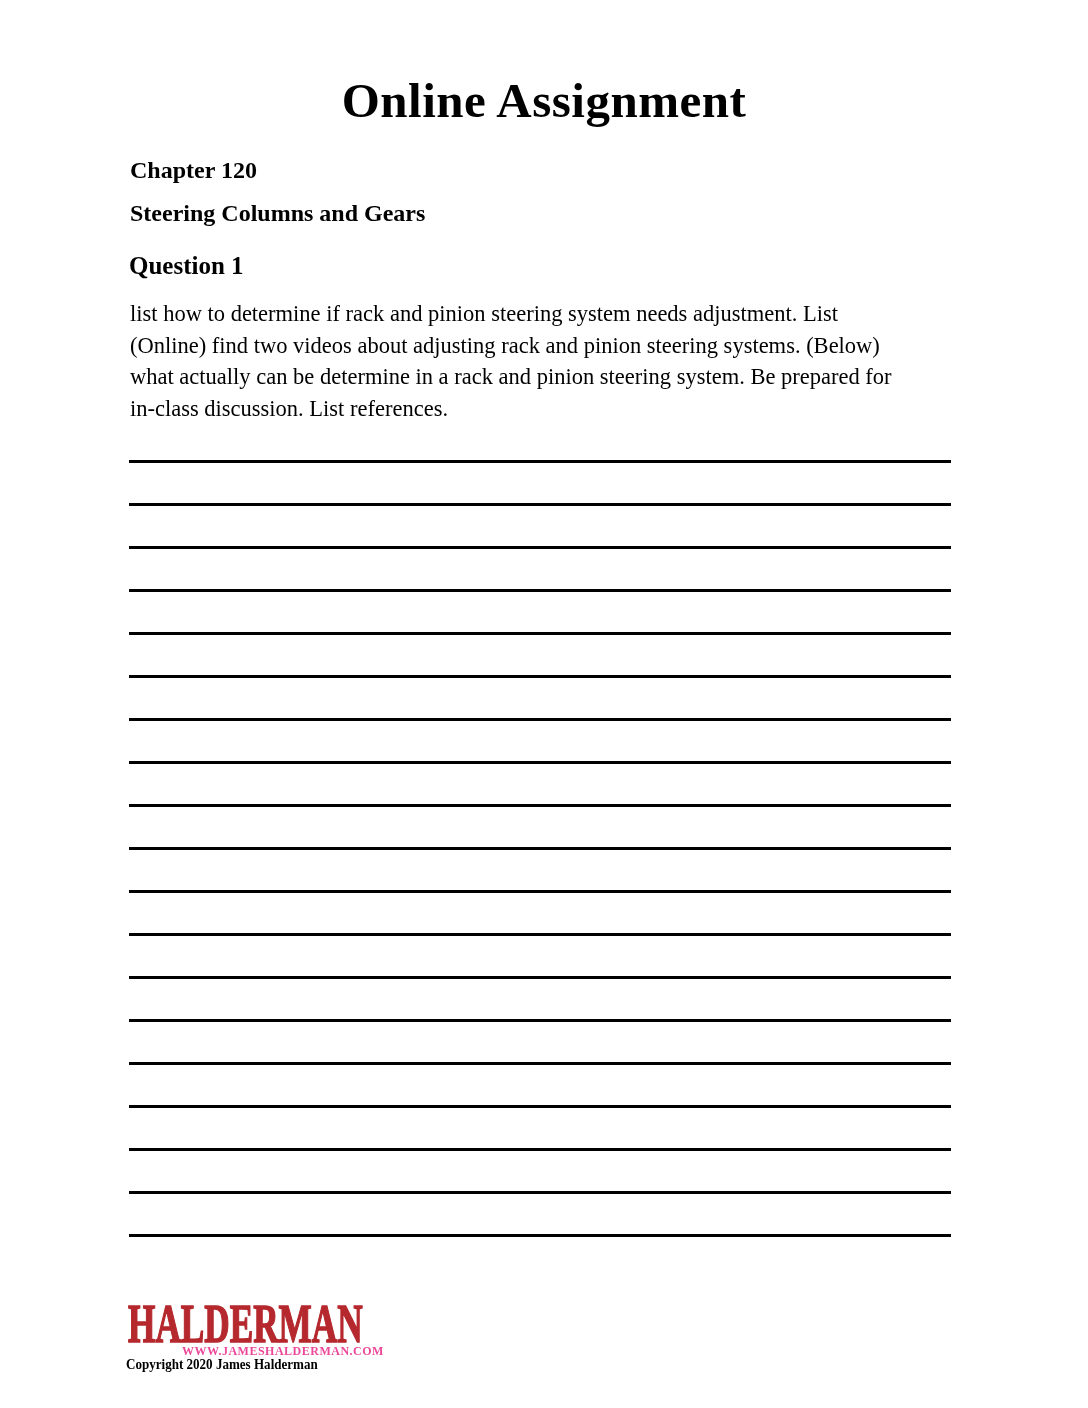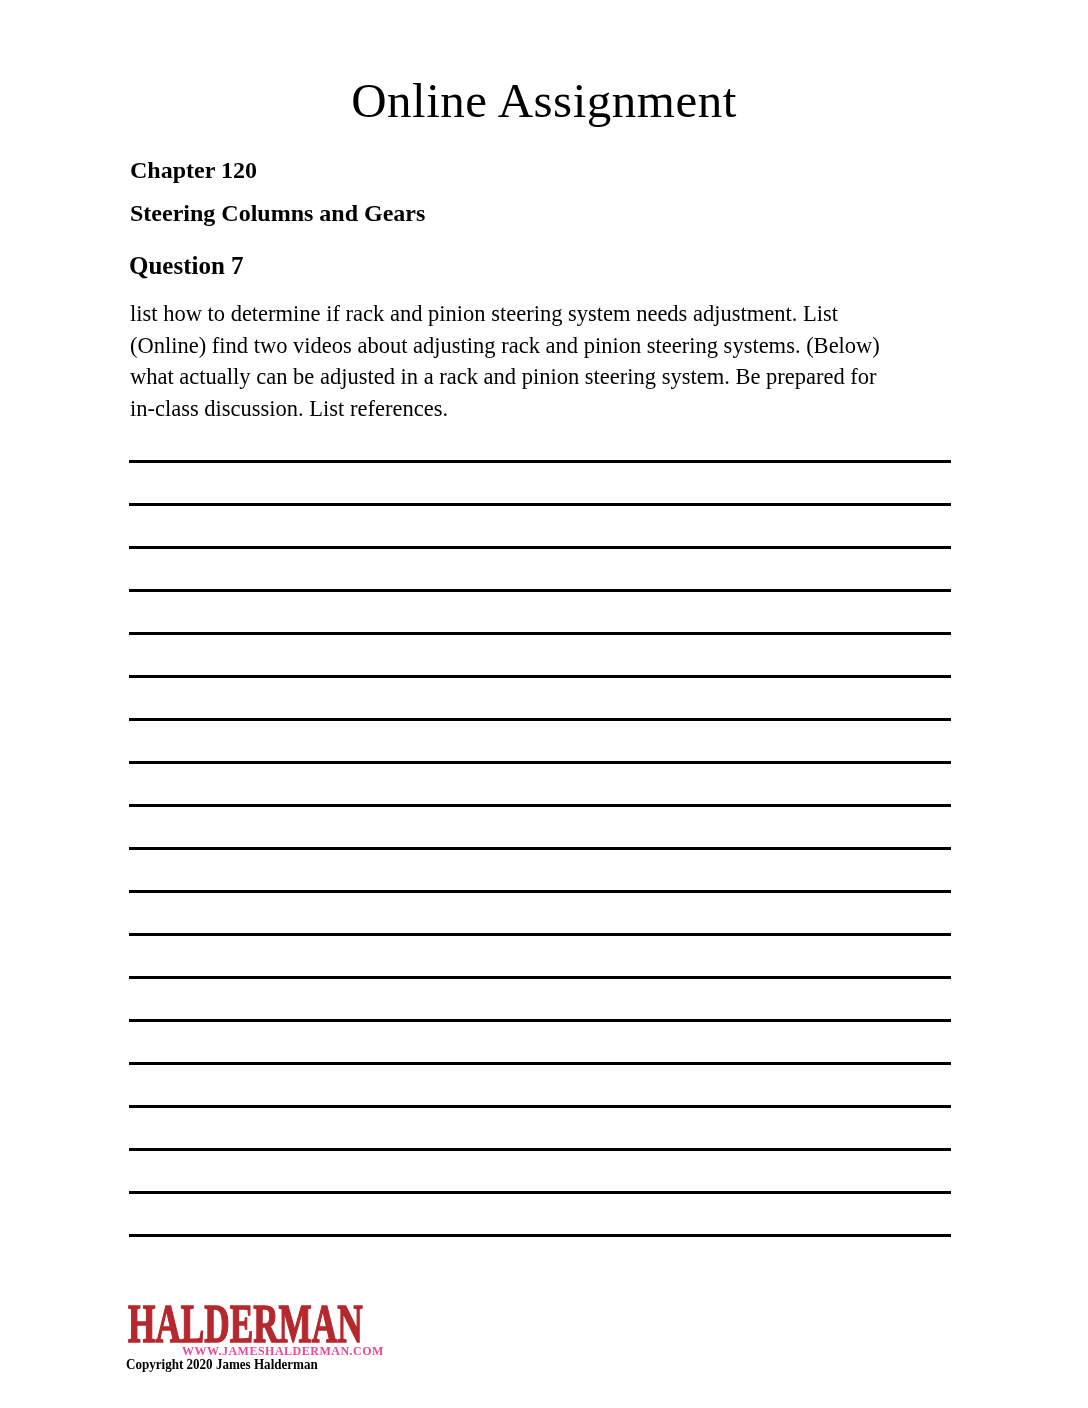--- a/index.html
+++ b/index.html
@@ -14,21 +14,21 @@
     overflow: hidden;
   }
 
   .doc-title {
     position: absolute;
     left: 0;
     top: 71px;
     width: 1088px;
     text-align: center;
     font-size: 49px;
-    font-weight: normal;
+    font-weight: bold;
     line-height: 60px;
     letter-spacing: 0.5px;
   }
 
   .chapter-block {
     position: absolute;
     left: 130px;
     top: 149px;
     font-size: 24px;
     font-weight: bold;
@@ -110,26 +110,26 @@
 
 <div class="page">
 
   <div class="doc-title">Online Assignment</div>
 
   <div class="chapter-block">
     <div>Chapter 120</div>
     <div>Steering Columns and Gears</div>
   </div>
 
-  <div class="question-label">Question 7</div>
+  <div class="question-label">Question 1</div>
 
   <div class="question-body">
     <div class="body-line">list how to determine if rack and pinion steering system needs adjustment. List</div>
     <div class="body-line">(Online) find two videos about adjusting rack and pinion steering systems. (Below)</div>
-    <div class="body-line">what actually can be adjusted in a rack and pinion steering system. Be prepared for</div>
+    <div class="body-line">what actually can be determine in a rack and pinion steering system. Be prepared for</div>
     <div class="body-line">in-class discussion. List references.</div>
   </div>
 
   <div class="answer-lines">
       <div class="answer-line"></div>
       <div class="answer-line"></div>
       <div class="answer-line"></div>
       <div class="answer-line"></div>
       <div class="answer-line"></div>
       <div class="answer-line"></div>

